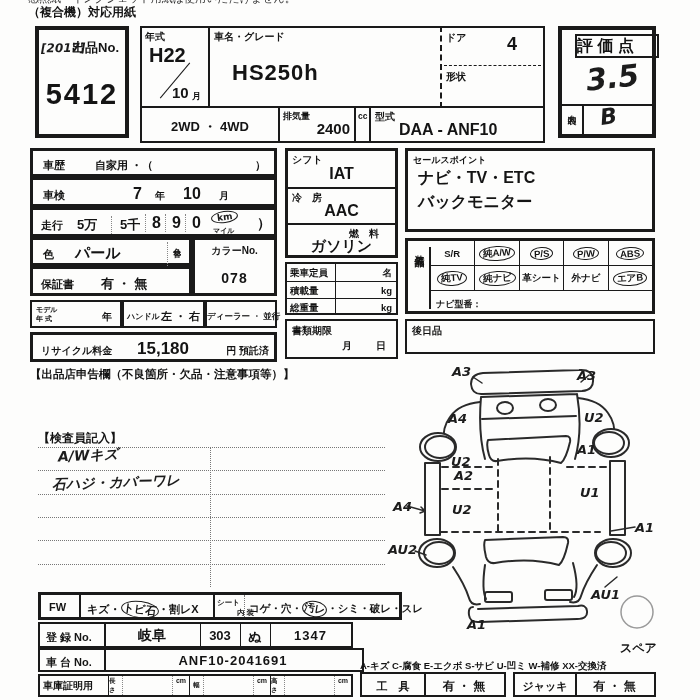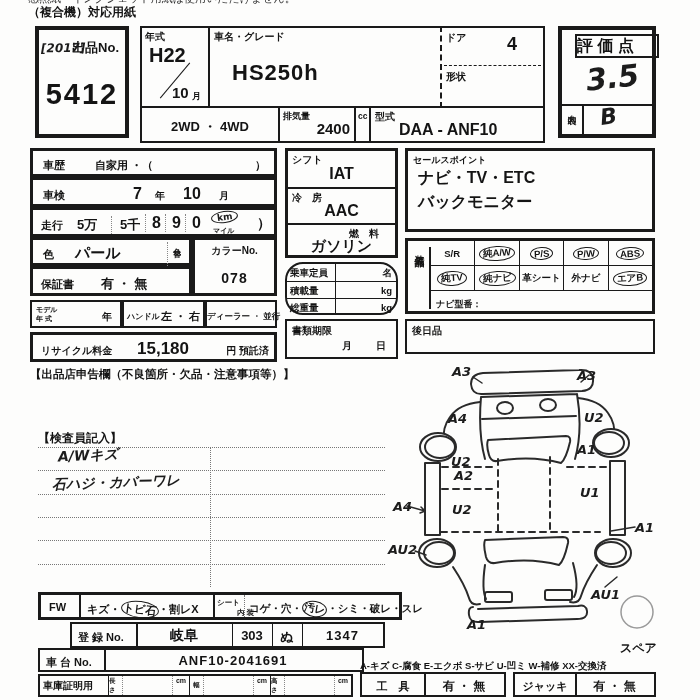--- a/index.html
+++ b/index.html
@@ -146,21 +146,21 @@
     </div>
     <div class="abs" style="left:0;right:0;top:36px;height:36px;border-top:2px solid #1a1a1a;">
       <span class="abs lbl" style="left:4px;top:2px;">冷　房</span>
       <span class="abs val" style="left:0;right:0;top:13px;text-align:center;font-size:16px;">AAC</span>
     </div>
     <div class="abs" style="left:0;right:0;top:72px;bottom:0;border-top:2px solid #1a1a1a;">
       <span class="abs lbl" style="left:16px;top:2px;margin-left:45px;">燃　料</span>
       <span class="abs val" style="left:0;right:0;top:12px;text-align:center;font-size:15px;">ガソリン</span>
     </div>
   </div>
-  <div class="bx" style="left:285px;top:262px;width:113px;height:53px;border-radius:18px;">
+  <div class="bx" style="left:285px;top:262px;width:113px;height:53px;">
     <div class="abs" style="left:0;right:0;top:0;height:17px;">
       <span class="abs lbl" style="left:3px;top:3px;font-size:9.5px;">乗車定員</span>
       <span class="abs" style="left:48px;top:0;bottom:0;border-left:1.5px solid #1a1a1a;"></span>
       <span class="abs val" style="right:4px;top:3px;font-size:9.5px;">名</span>
     </div>
     <div class="abs" style="left:0;right:0;top:17px;height:17px;border-top:1.5px solid #1a1a1a;">
       <span class="abs lbl" style="left:3px;top:3px;font-size:9.5px;">積載量</span>
       <span class="abs" style="left:48px;top:0;bottom:0;border-left:1.5px solid #1a1a1a;"></span>
       <span class="abs val" style="right:4px;top:3px;font-size:9.5px;">kg</span>
     </div>
@@ -314,21 +314,21 @@
     <span class="abs val" style="left:8px;top:6px;font-size:11px;">FW</span>
     <span class="abs" style="left:38px;top:0;bottom:0;border-left:2px solid #1a1a1a;"></span>
     <span class="abs val" style="left:46px;top:6px;font-size:11px;"><span>キズ・</span><span class="circled" style="transform:rotate(7deg);padding:0 1px;">トビ石</span><span>・割レX</span></span>
     <span class="abs" style="left:172px;top:0;bottom:0;border-left:2px solid #1a1a1a;"></span>
     <span class="abs lbl" style="left:176px;top:3px;font-size:7.5px;">シート</span>
     <span class="abs lbl" style="left:176px;top:13px;font-size:7.5px;padding-left:20px;">内 装</span>
     <span class="abs" style="left:203px;top:0;bottom:0;border-left:1.5px dotted #777;"></span>
     <span class="abs val" style="left:208px;top:6px;font-size:10.5px;"><span>コゲ・穴・</span><span class="circled" style="transform:rotate(9deg);padding:0 1px;">汚レ</span><span>・シミ・破レ・スレ</span></span>
   </div>
 
-  <div class="bx" style="left:38px;top:622px;width:315px;height:26px;margin-left:32px;">
+  <div class="bx" style="left:38px;top:622px;width:315px;height:26px;">
     <span class="abs lbl" style="left:6px;top:6px;font-size:11px;">登 録 No.</span>
     <span class="abs" style="left:64px;top:0;bottom:0;border-left:2px solid #1a1a1a;"></span>
     <span class="abs val" style="left:64px;width:96px;top:3px;text-align:center;font-size:14px;">岐阜</span>
     <span class="abs" style="left:160px;top:0;bottom:0;border-left:1.5px solid #1a1a1a;"></span>
     <span class="abs val" style="left:160px;width:40px;top:4px;text-align:center;font-size:13px;">303</span>
     <span class="abs" style="left:200px;top:0;bottom:0;border-left:1.5px solid #1a1a1a;"></span>
     <span class="abs val" style="left:200px;width:30px;top:4px;text-align:center;font-size:13px;">ぬ</span>
     <span class="abs" style="left:230px;top:0;bottom:0;border-left:1.5px solid #1a1a1a;"></span>
     <span class="abs val" style="left:230px;right:0;top:4px;text-align:center;font-size:13px;letter-spacing:1px;">1347</span>
   </div>

